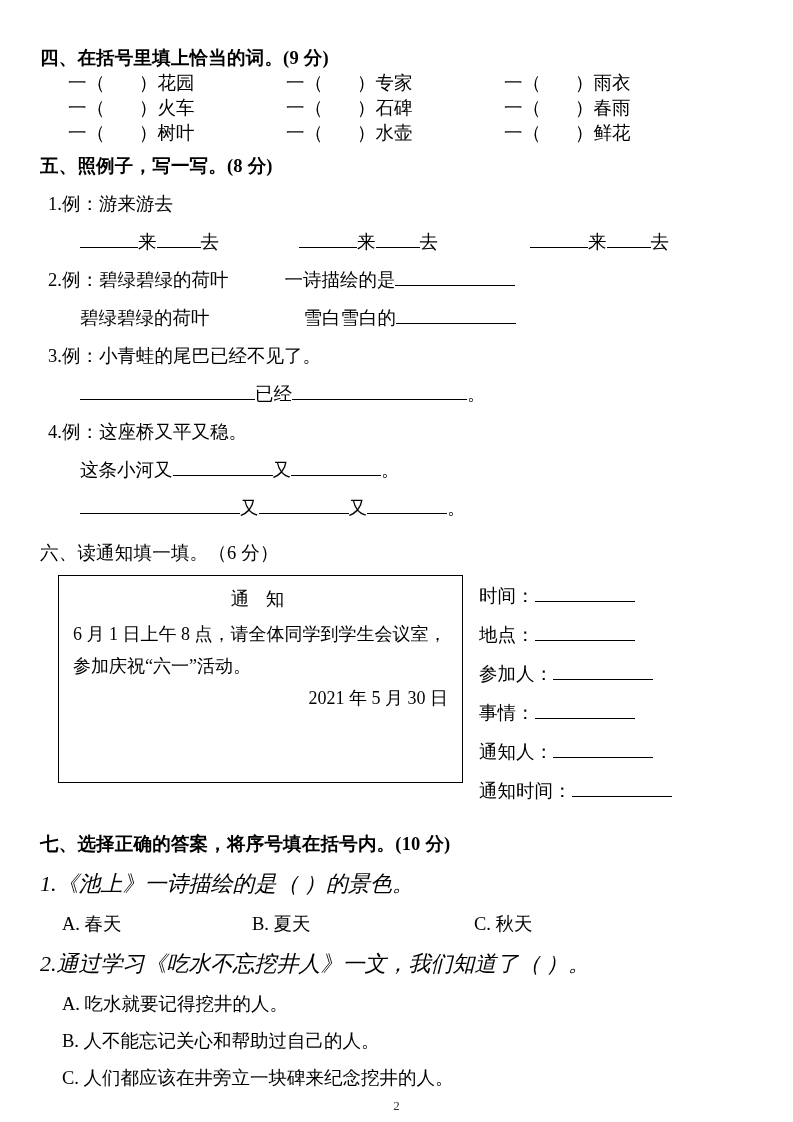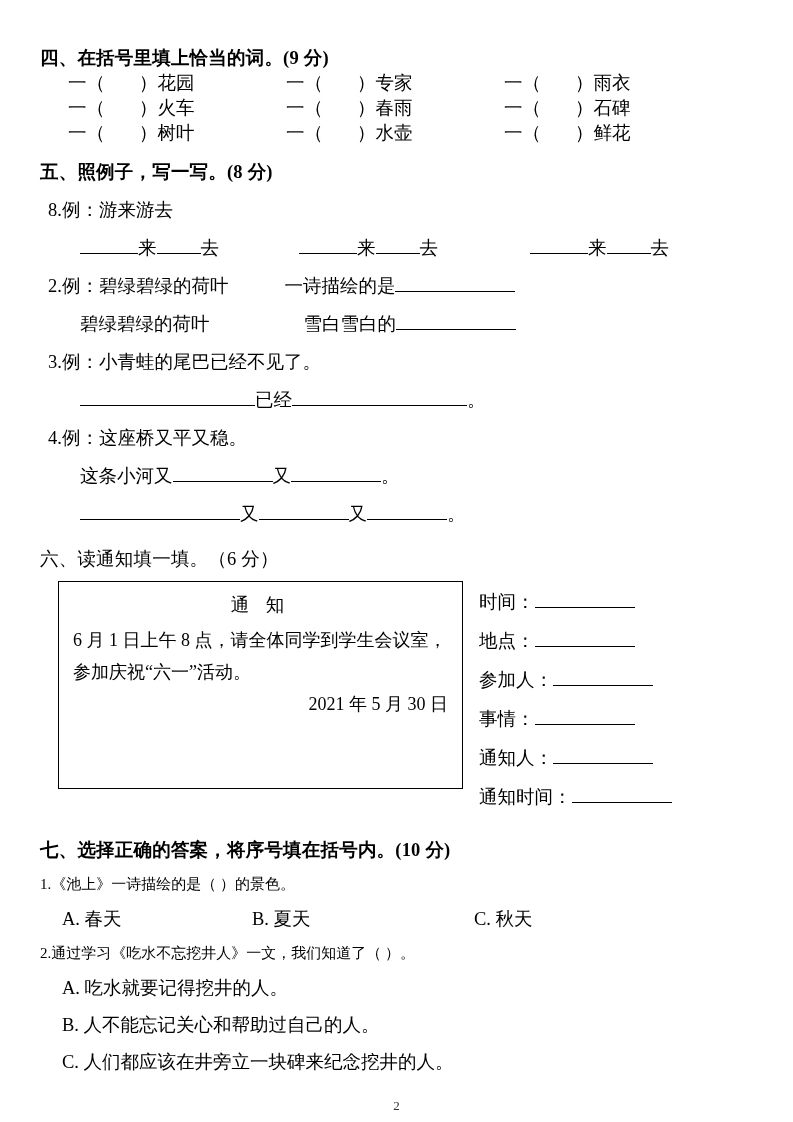--- a/index.html
+++ b/index.html
@@ -44,21 +44,21 @@
     font-size: 18.5px;
   }
   .s4 .cell {
     width: 218px;
     padding-left: 28px;
     box-sizing: border-box;
     white-space: nowrap;
   }
 
   
-  .s5 { margin-top: 14px; }
+  .s5 { margin-top: 8px; }
   .s5 .line { font-size: 18.5px; margin-top: 13px; white-space: nowrap; }
   .s5 .indent1 { padding-left: 8px; }
   .s5 .indent2 { padding-left: 40px; }
   .ul-s { display: inline-block; border-bottom: 1px solid #000; height: 15px; }
   .u44 { width: 44px; }
   .u58 { width: 58px; }
   .u80 { width: 80px; }
   .u90 { width: 90px; }
   .u100 { width: 100px; }
   .u120 { width: 120px; }
@@ -109,21 +109,21 @@
     font-size: 18.5px;
     padding-top: 8px;
   }
   .notice-fields .f {
     margin-bottom: 14px;
     white-space: nowrap;
   }
 
   
   .s7 { margin-top: 14px; }
-  .s7 .q { font-size: 15px; margin-top: 13px; }
+  .s7 .q { font-size: 22px; margin-top: 13px; font-style: italic; }
   .s7 .opts { font-size: 18.5px; margin-top: 12px; padding-left: 22px; display: flex; }
   .s7 .opt1 { width: 190px; }
   .s7 .opt2 { width: 222px; }
   .s7 .sub { font-size: 18.5px; margin-top: 12px; padding-left: 22px; }
 
   
   .footer {
     position: absolute;
     left: 0;
     top: 1082px;
@@ -154,35 +154,35 @@
       <div class="sec-title">四、在括号里填上恰当的词。(9 分)</div>
 
       <div class="brow">
         <div class="cell"><span>一（</span><span class="paren-gap"></span><span>）花园</span></div>
         <div class="cell"><span>一（</span><span class="paren-gap"></span><span>）专家</span></div>
         <div class="cell"><span>一（</span><span class="paren-gap"></span><span>）雨衣</span></div>
       </div>
 
       <div class="brow">
         <div class="cell"><span>一（</span><span class="paren-gap"></span><span>）火车</span></div>
+        <div class="cell"><span>一（</span><span class="paren-gap"></span><span>）石碑</span></div>
         <div class="cell"><span>一（</span><span class="paren-gap"></span><span>）春雨</span></div>
-        <div class="cell"><span>一（</span><span class="paren-gap"></span><span>）石碑</span></div>
       </div>
 
       <div class="brow">
         <div class="cell"><span>一（</span><span class="paren-gap"></span><span>）树叶</span></div>
         <div class="cell"><span>一（</span><span class="paren-gap"></span><span>）水壶</span></div>
         <div class="cell"><span>一（</span><span class="paren-gap"></span><span>）鲜花</span></div>
       </div>
     </div>
 
     <div class="s5">
       <div class="sec-title">五、照例子，写一写。(8 分)</div>
 
-      <div class="line indent1">8.例：游来游去</div>
+      <div class="line indent1">1.例：游来游去</div>
       <div class="line indent2">
         <span class="ul-s u58"></span><span>来</span><span class="ul-s u44"></span><span>去</span><span class="wide-gap"></span><span class="ul-s u58"></span><span>来</span><span class="ul-s u44"></span><span>去</span><span class="wide-gap2"></span><span class="ul-s u58"></span><span>来</span><span class="ul-s u44"></span><span>去</span>
       </div>
 
       <div class="line indent1">
         <span>2.例：碧绿碧绿的荷叶</span><span style="display:inline-block;width:56px"></span><span>一诗描绘的是</span><span class="ul-s u120"></span>
       </div>
       <div class="line indent2">
         <span>碧绿碧绿的荷叶</span><span style="display:inline-block;width:94px"></span><span>雪白雪白的</span><span class="ul-s u120"></span>
       </div>

